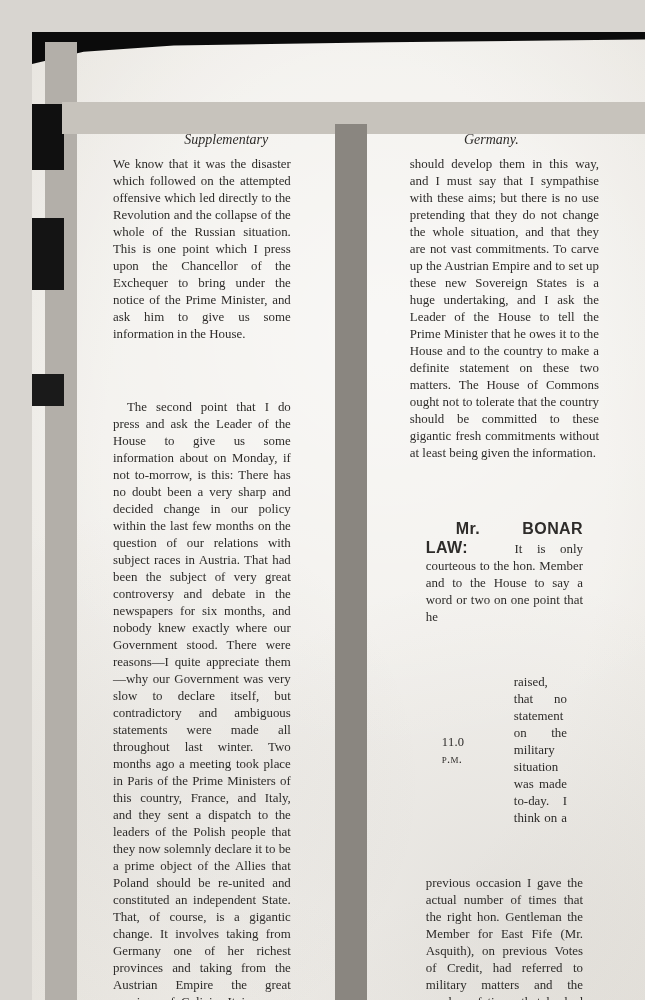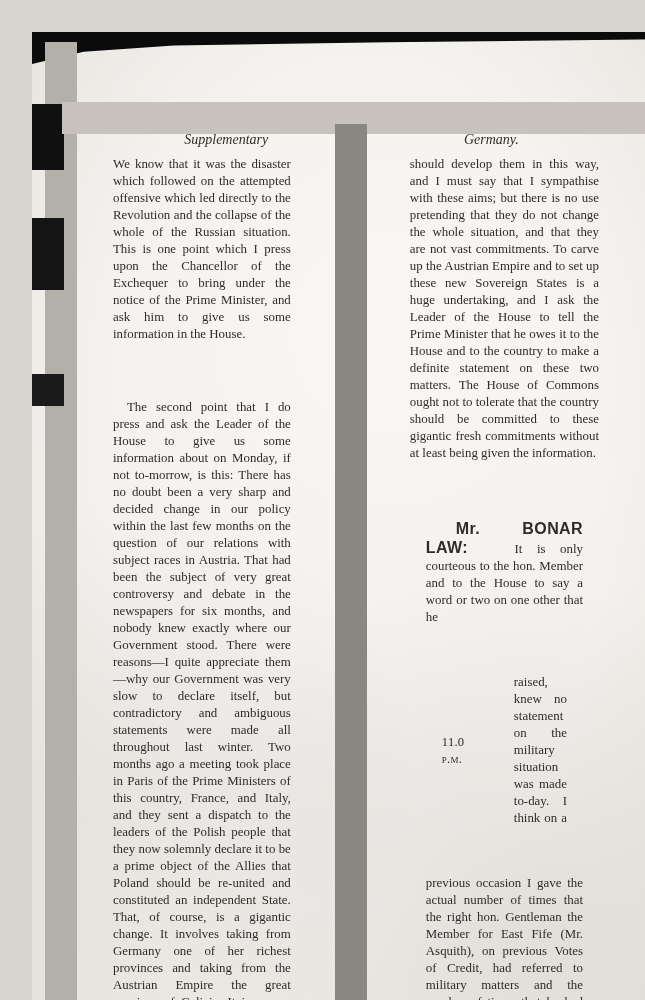--- a/index.html
+++ b/index.html
@@ -127,25 +127,25 @@
       <p class="para">We know that it was the disaster which followed on the attempted offensive which led directly to the Revolution and the collapse of the whole of the Russian situation.  This is one point which I press upon the Chancellor of the Exchequer to bring under the notice of the Prime Minister, and ask him to give us some information in the House.</p>
       <p class="para indent stretch-last">The second point that I do press and ask the Leader of the House to give us some information about on Monday, if not to-morrow, is this: There has no doubt been a very sharp and decided change in our policy within the last few months on the question of our relations with subject races in Austria. That had been the subject of very great controversy and debate in the newspapers for six months, and nobody knew exactly where our Government stood.  There were reasons—I quite appreciate them—why our Government was very slow to declare itself, but contradictory and ambiguous statements were made all throughout last winter.  Two months ago a meeting took place in Paris of the Prime Ministers of this country, France, and Italy, and they sent a dispatch to the leaders of the Polish people that they now solemnly declare it to be a prime object of the Allies that Poland should be re-united and constituted an independent State.  That, of course, is a gigantic change.  It involves taking from Germany one of her richest provinces and taking from the Austrian Empire the great province of Galicia.  It is a very great change in our whole commitments in this War.  Not only did we commit ourselves to that, but we also specifically committed ourselves to setting up the Czecho-Slovaks as a sovereign independent State, and practically to the obliteration of the Austrian Empire. These are large developments, to put it in the mildest possible way, in the war aims of this country, and, though I do not quarrel with them at all, I think the House of Commons is entitled to know where we stand before this Vote is passed, and I desire to make a protest against passing it without any information as to these fresh developments.  As the “Daily Telegraph” said the other day, there must be changes in the war aims.  America has come in with her vast resources of men and money and her ideals, and she has had a great deal to do with these developments in our war aims.  It may be quite right that we</p>
     </div>
 
     <div class="divider"></div>
 
     <div class="col col-right">
       <p class="para">should develop them in this way, and I must say that I sympathise with these aims; but there is no use pretending that they do not change the whole situation, and that they are not vast commitments. To carve up the Austrian Empire and to set up these new Sovereign States is a huge undertaking, and I ask the Leader of the House to tell the Prime Minister that he owes it to the House and to the country to make a definite statement on these two matters.  The House of Commons ought not to tolerate that the country should be committed to these gigantic fresh commitments without at least being given the information.</p>
 
       <div class="speech">
-        <p class="para indent stretch-last"><span class="speaker">Mr. BONAR LAW:</span><span> It is only courteous to the hon. Member and to the House to say a word or two on one other that he</span></p>
+        <p class="para indent stretch-last"><span class="speaker">Mr. BONAR LAW:</span><span> It is only courteous to the hon. Member and to the House to say a word or two on one point that he</span></p>
 
         <div class="time-row">
           <div class="time-cell">11.0 p.m.</div>
-          <div class="time-text">raised, knew no statement on the military situation was made to-day.  I think on a</div>
+          <div class="time-text">raised, that no statement on the military situation was made to-day.  I think on a</div>
         </div>
 
         <p class="para stretch-last">previous occasion I gave the actual number of times that the right hon. Gentleman the Member for East Fife (Mr. Asquith), on previous Votes of Credit, had referred to military matters and the number of times that he had not referred to it, and I think the numbers were about equal.  Of course, that is common sense.  The House does not want us to talk of the military situation because there is a Vote of Credit if it is not in itself a suitable time for this discussion, and both my right hon. Friend who was previously Prime Minister and the present Government have adopted the same principle.  But I quite agree that now, after all that has happened in regard to the War, and in view of the fact that the House is going to adjourn, the House would have had a good right to feel aggrieved if there were to be no statement on the military position in connection with this Vote of Credit, but in this matter we have tried to meet what we believe to be the real convenience of the House.  The position every day, from the military point of view, is changing, and the view taken by the Prime Minister and by myself was that it would be an advantage to the House that the statement on this subject should be made on the last stage of the Vote of Credit instead of at the beginning.  I should be very much surprised if that was not the general wish of the House, and it is the intention of the Prime Minister, unless he is prevented by something he does not foresee, to give a review of the military situation on the Third Reading of the Consolidated Fund</p>
       </div>
 
       <div class="sig-mark">G</div>
     </div>
 
   </div>
 </div>

